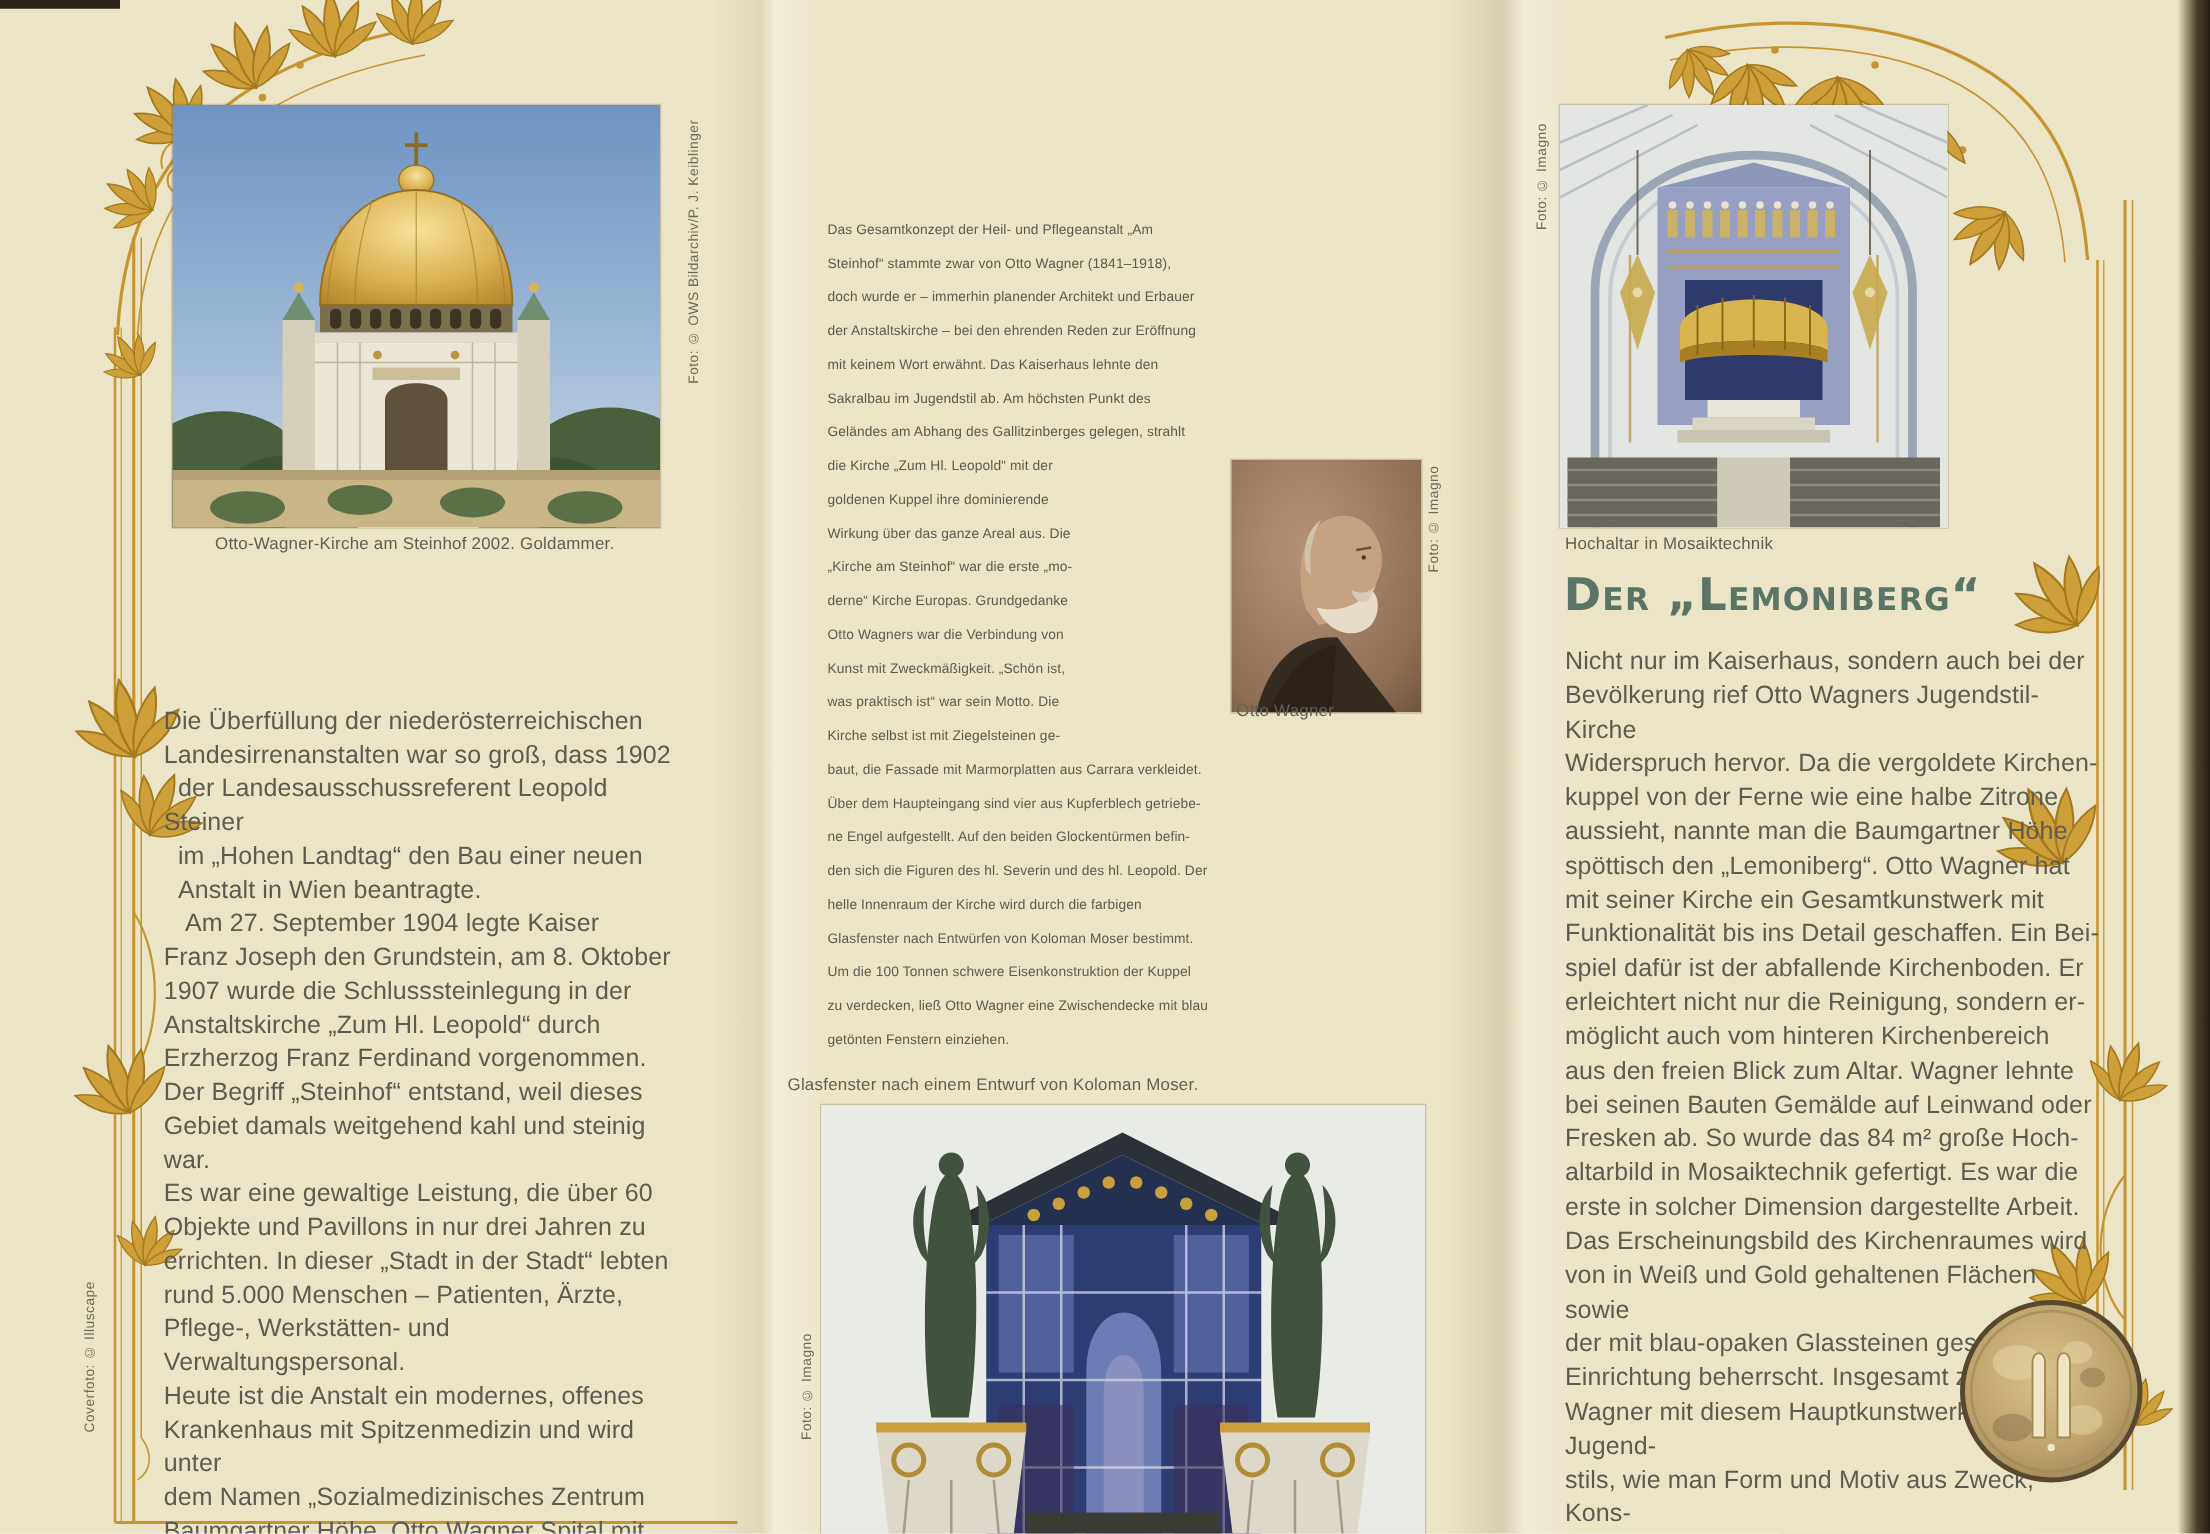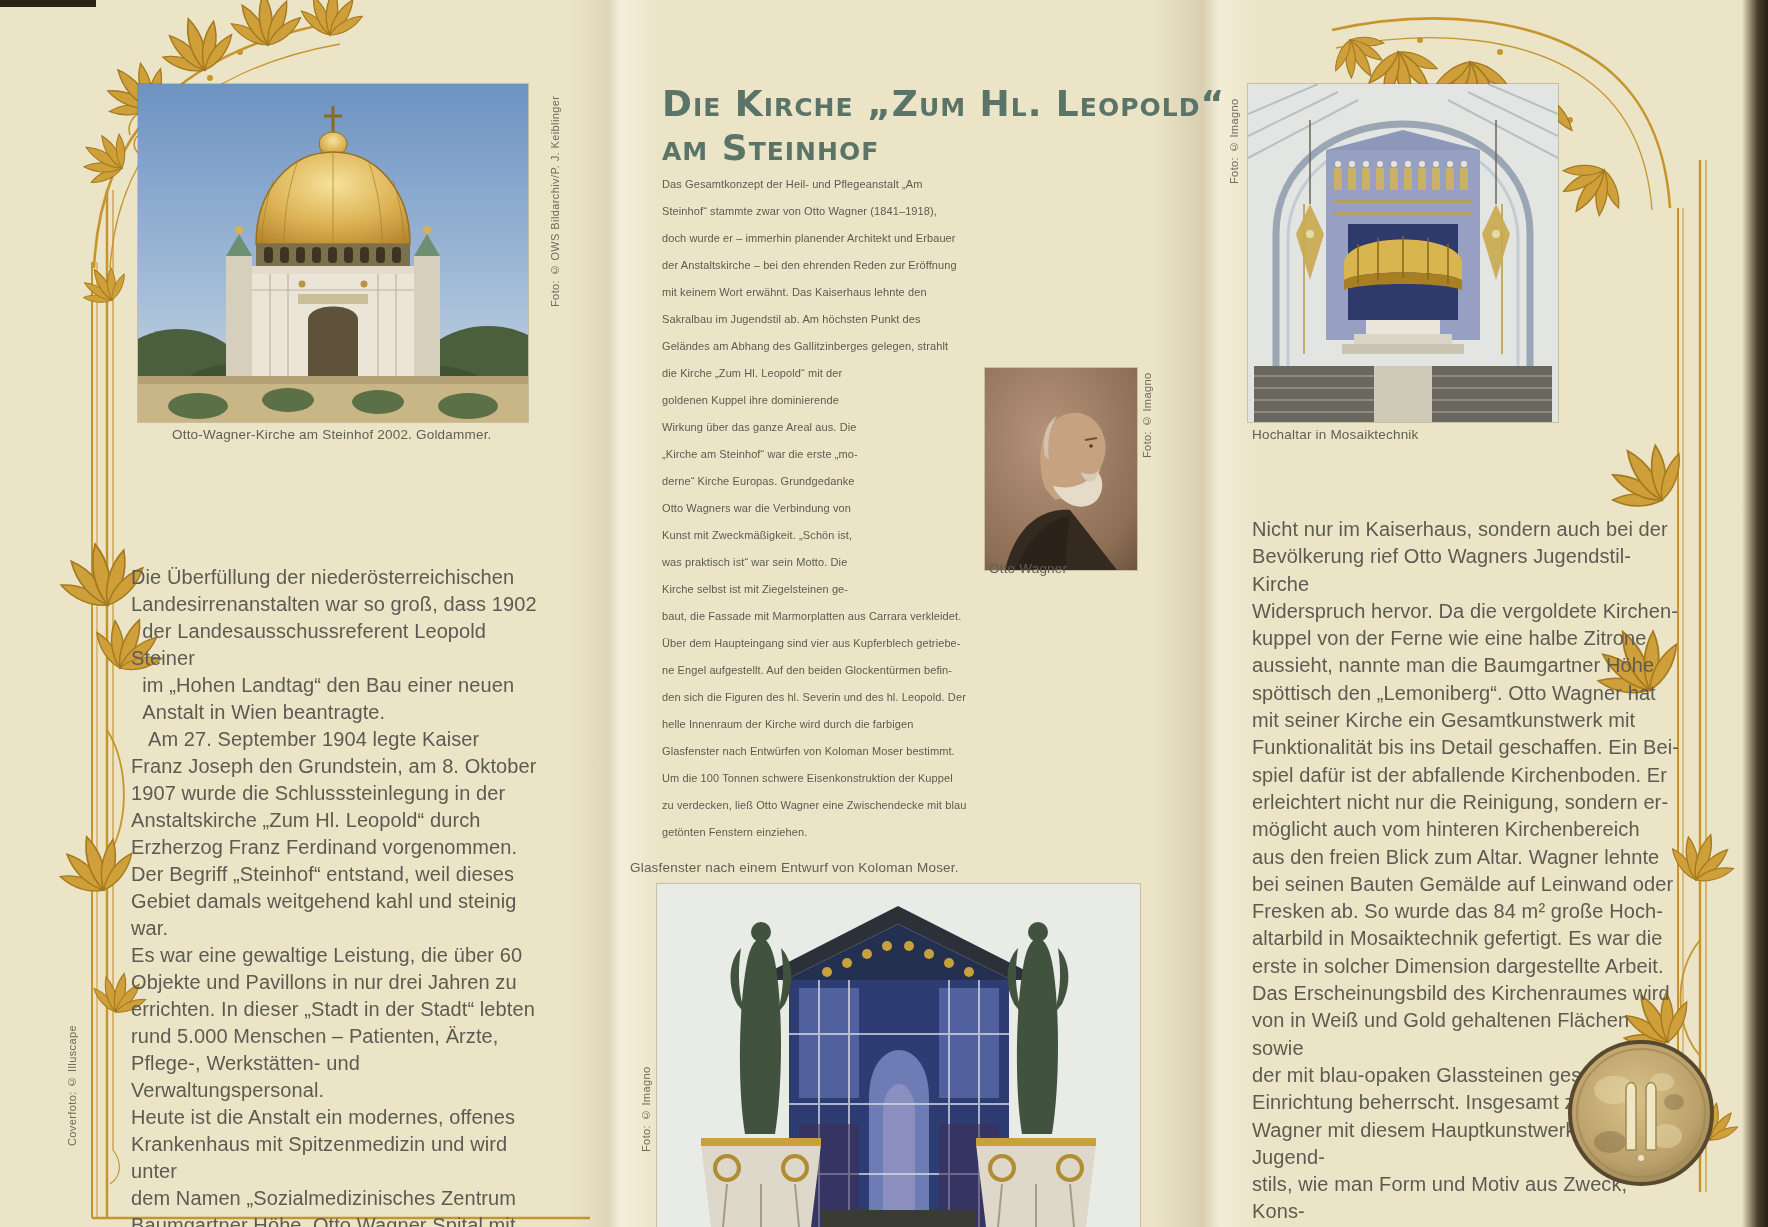--- a/index.html
+++ b/index.html
@@ -206,22 +206,20 @@
 errichten. In dieser „Stadt in der Stadt“ lebten
 rund 5.000 Menschen – Patienten, Ärzte,
 Pflege-, Werkstätten- und Verwaltungspersonal.
 Heute ist die Anstalt ein modernes, offenes
 Krankenhaus mit Spitzenmedizin und wird unter
 dem Namen „Sozialmedizinisches Zentrum
 Baumgartner Höhe, Otto Wagner Spital mit
 Pflegezentrum“ geführt.</div>
   <div class="vcredit" style="left:66px;top:1028px;height:118px;">Coverfoto: © Illuscape</div>
 
-  <h2 class="heading" style="left:662px;top:82px;">Die Kirche „Zum Hl. Leopold“
-am Steinhof</h2>
   <div class="bodytext" id="middle-body" style="left:662px;top:171px;width:520px;">Das Gesamtkonzept der Heil- und Pflegeanstalt „Am
 Steinhof“ stammte zwar von Otto Wagner (1841–1918),
 doch wurde er – immerhin planender Architekt und Erbauer
 der Anstaltskirche – bei den ehrenden Reden zur Eröffnung
 mit keinem Wort erwähnt. Das Kaiserhaus lehnte den
 Sakralbau im Jugendstil ab. Am höchsten Punkt des
 Geländes am Abhang des Gallitzinberges gelegen, strahlt
 die Kirche „Zum Hl. Leopold“ mit der
 goldenen Kuppel ihre dominierende
 Wirkung über das ganze Areal aus. Die
@@ -417,20 +415,21 @@
         <line x1="184" y1="292" x2="304" y2="292"></line>
           <line x1="184" y1="304" x2="304" y2="304"></line>
           <line x1="184" y1="316" x2="304" y2="316"></line>
           <line x1="184" y1="328" x2="304" y2="328"></line>
       </g>
       <rect x="126" y="282" width="58" height="56" fill="#cfc9b8"></rect>
     </svg>
   </div>
   <div class="vcredit" style="left:1228px;top:92px;height:92px;">Foto: © Imagno</div>
   <div class="caption" style="left:1252px;top:427px;width:300px;">Hochaltar in Mosaiktechnik</div>
+  <h2 class="heading" style="left:1251px;top:455px;">Der „Lemoniberg“</h2>
   <div class="bodytext" id="right-body" style="left:1252px;top:516px;width:430px;">Nicht nur im Kaiserhaus, sondern auch bei der
 Bevölkerung rief Otto Wagners Jugendstil-Kirche
 Widerspruch hervor. Da die vergoldete Kirchen-
 kuppel von der Ferne wie eine halbe Zitrone
 aussieht, nannte man die Baumgartner Höhe
 spöttisch den „Lemoniberg“. Otto Wagner hat
 mit seiner Kirche ein Gesamtkunstwerk mit
 Funktionalität bis ins Detail geschaffen. Ein Bei-
 spiel dafür ist der abfallende Kirchenboden. Er
 erleichtert nicht nur die Reinigung, sondern er-

